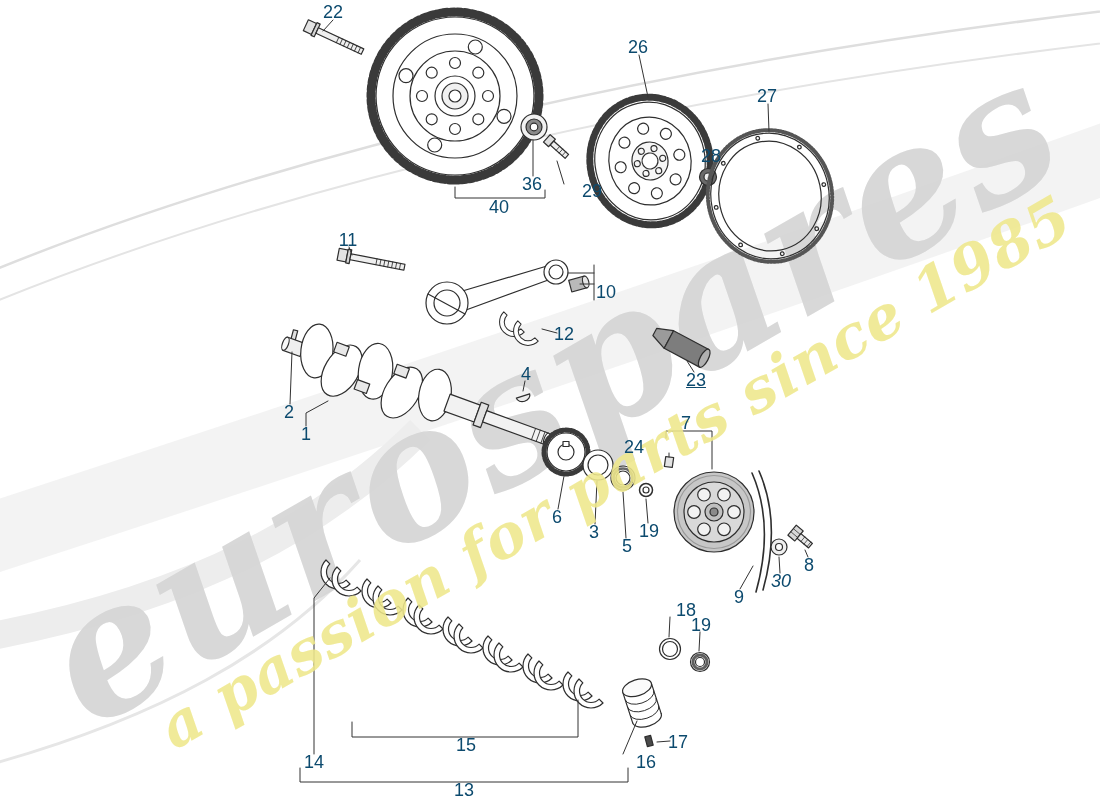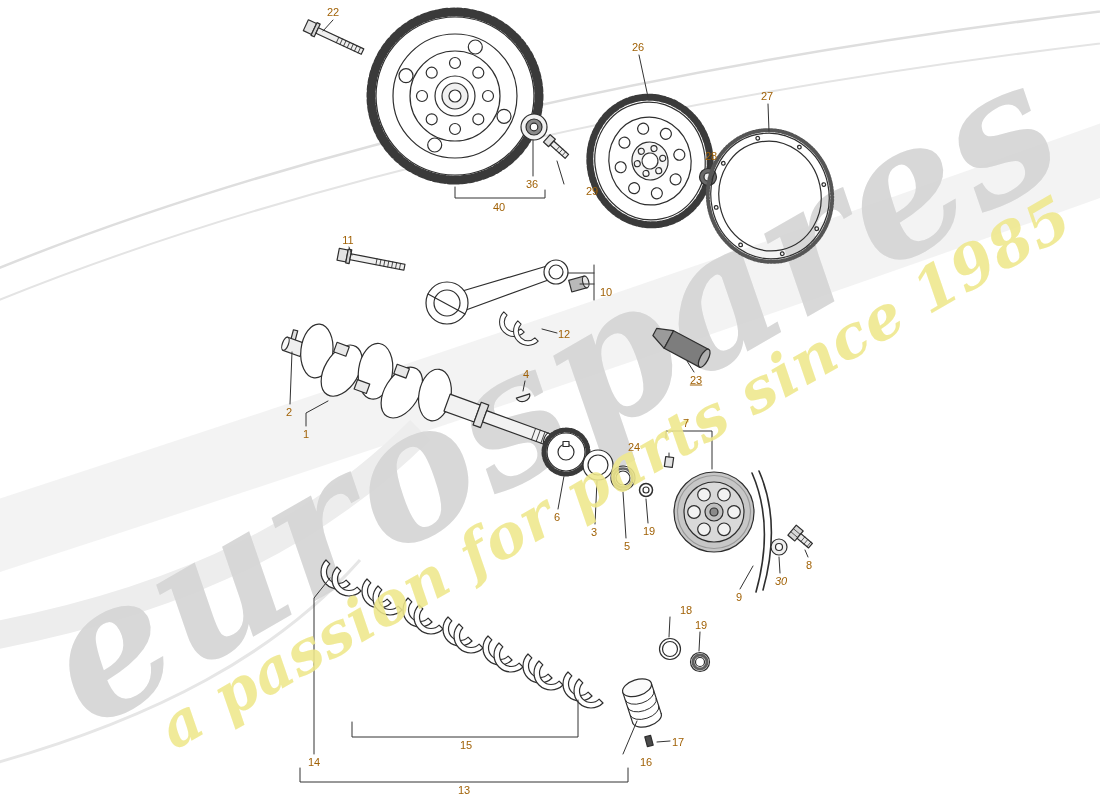--- a/index.html
+++ b/index.html
@@ -17,21 +17,21 @@
   }
   .wm-tagline {
     position:absolute; left:615px; top:472px;
     transform:translate(-50%,-50%) rotate(-30deg);
     font-family:"DejaVu Serif", serif; font-style:italic; font-weight:bold;
     font-size:60px; letter-spacing:1px; white-space:nowrap;
     opacity:0.88; pointer-events:none;
   }
   .callout {
     position:absolute; transform:translate(-50%,-50%);
-    font-size:11px; color:#a16207; line-height:1; user-select:none;
+    font-size:18px; color:#0c4a6e; line-height:1; user-select:none;
   }
 </style>
 </head>
 <body>
 
 <div class="stage">
 
   <svg class="layer" width="1100" height="800" viewBox="0 0 1100 800">
     <path d="M -30,280 C 280,150 680,60 1130,8" stroke="#dedede" stroke-width="2.5" fill="none"></path>
     <path d="M -30,312 C 280,182 680,92 1130,40" stroke="#e4e4e4" stroke-width="2" fill="none"></path>

